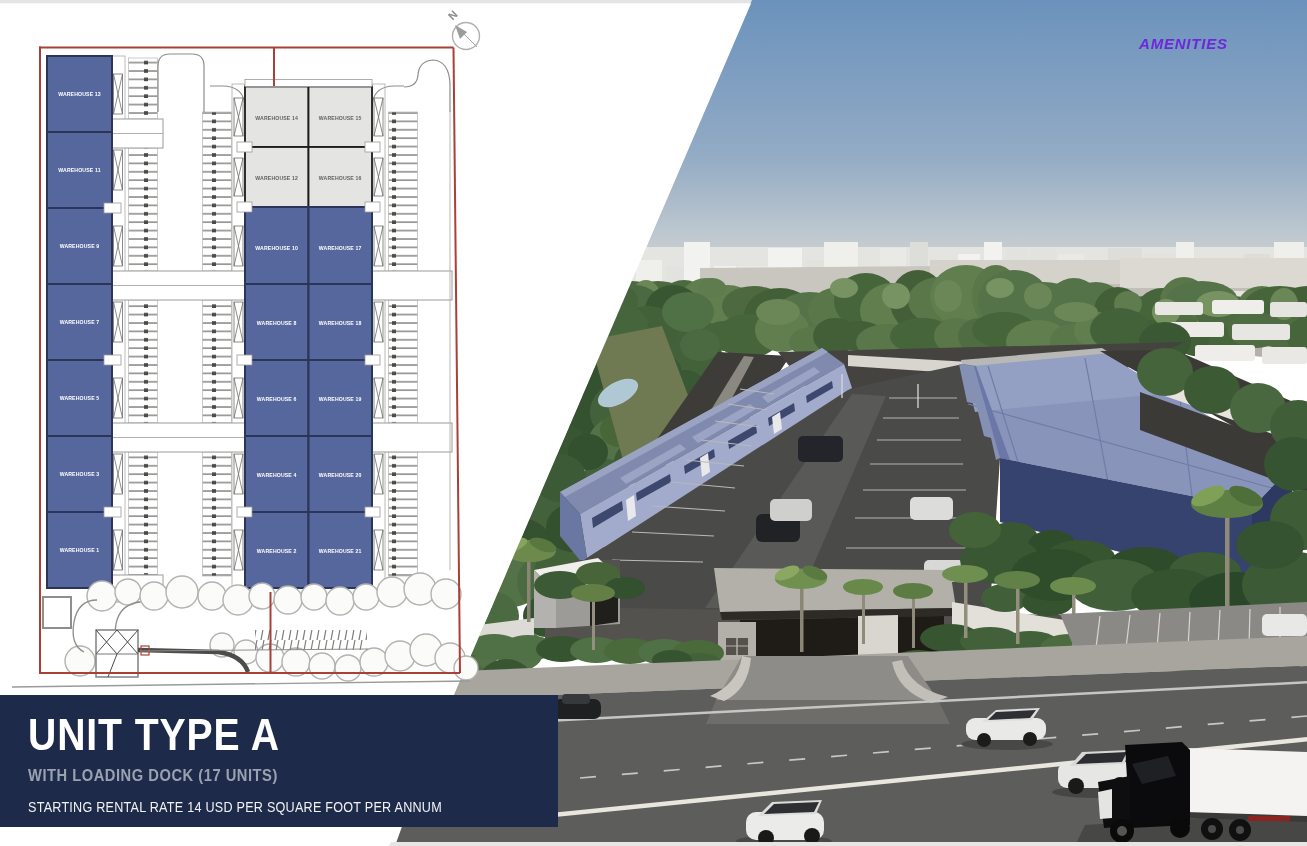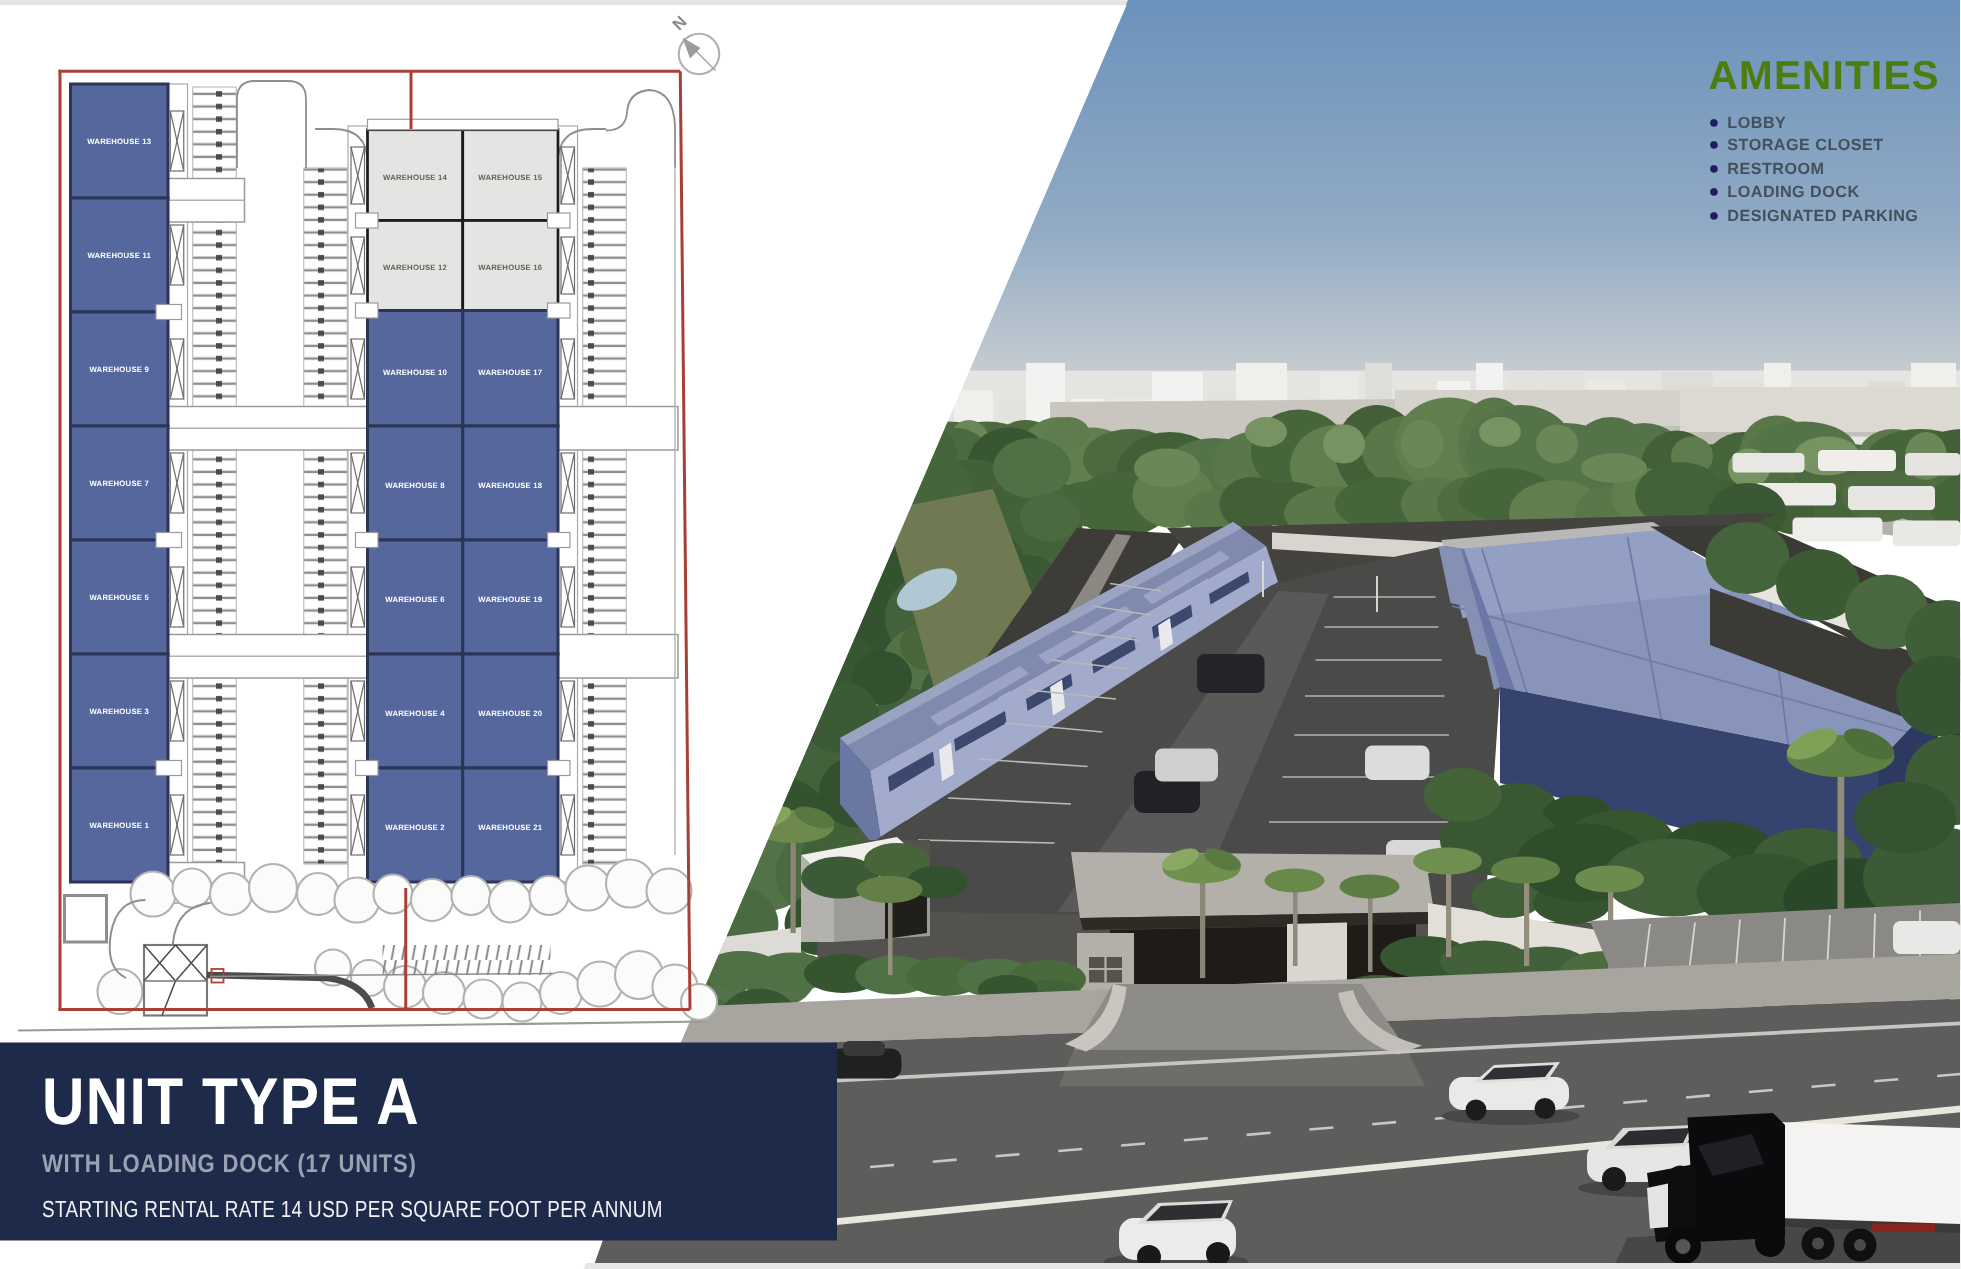--- a/index.html
+++ b/index.html
@@ -3,21 +3,21 @@
 <meta charset="utf-8">
 <style>
 html,body{margin:0;padding:0;background:#ffffff;}
 #page{position:relative;width:1307px;height:846px;background:#ffffff;overflow:hidden;font-family:"Liberation Sans",sans-serif;}
 #page svg.base{position:absolute;top:0;left:0;}
 .banner{position:absolute;left:0;top:695px;width:558px;height:132px;background:#1d2a49;}
 .bt1{position:absolute;left:28px;top:710px;color:#ffffff;font-weight:bold;font-size:44px;letter-spacing:1px;transform:scaleX(0.89);transform-origin:left top;white-space:nowrap;}
 .bt2{position:absolute;left:28px;top:766px;color:#9aa2b2;font-weight:bold;font-size:17px;letter-spacing:0.6px;transform:scaleX(0.865);transform-origin:left top;white-space:nowrap;}
 .bt3{position:absolute;left:28px;top:798px;color:#f2f2f2;font-weight:normal;font-size:15.5px;letter-spacing:0.3px;transform:scaleX(0.813);transform-origin:left top;white-space:nowrap;}
 .amen{position:absolute;left:1139px;top:35px;width:168px;}
-.amh{color:#4d7c0f;font-weight:bold;font-size:27px;letter-spacing:0.8px;white-space:nowrap;}
+.amh{color:#6d28d9;font-weight:bold;font-size:15px;letter-spacing:0.8px;white-space:nowrap;font-style:italic;}
 .ami{margin-top:8px;}
 .ami div{color:#44505c;font-weight:bold;font-size:10.8px;letter-spacing:0.3px;line-height:14.4px;white-space:nowrap;}
 .ami b{color:#201d5e;font-size:12px;margin-right:5px;}
 </style>
 </head>
 <body>
 <div id="page">
 <svg class="base" width="1307" height="846" viewBox="0 0 1307 846">
 <defs>
 <linearGradient id="sky" x1="0" y1="0" x2="0" y2="1">
@@ -910,21 +910,14 @@
 <div class="bt1">UNIT TYPE A</div>
 
 <div class="bt2">WITH LOADING DOCK (17 UNITS)</div>
 
 <div class="bt3">STARTING RENTAL RATE 14 USD PER SQUARE FOOT PER ANNUM</div>
 
 <div class="amen">
 
 <div class="amh">AMENITIES</div>
 
-<div class="ami">
-<div><b>●</b>LOBBY</div>
-<div><b>●</b>STORAGE CLOSET</div>
-<div><b>●</b>RESTROOM</div>
-<div><b>●</b>LOADING DOCK</div>
-<div><b>●</b>DESIGNATED PARKING</div>
 </div>
 </div>
-</div>
 
 </body></html>

